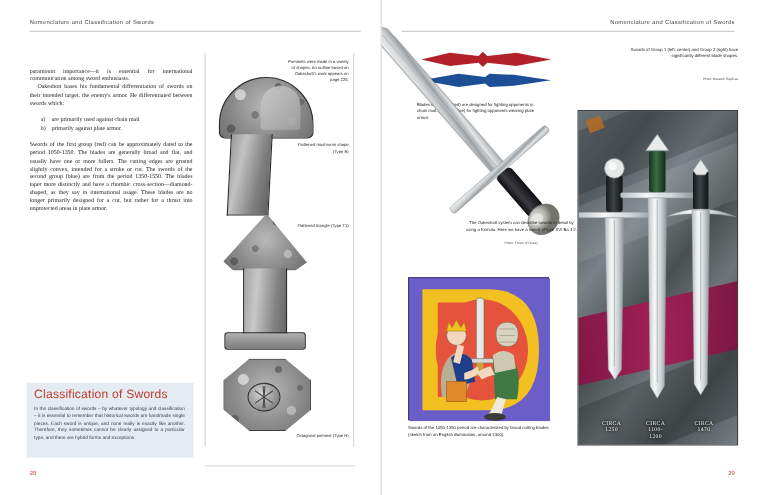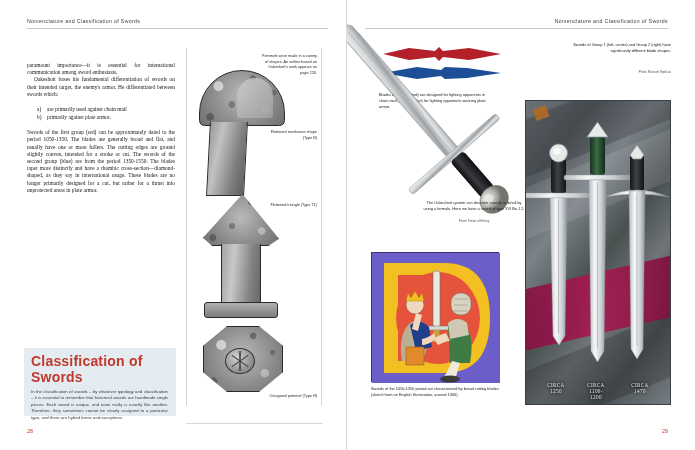--- a/index.html
+++ b/index.html
@@ -79,22 +79,22 @@
   .tintbox {
     position: absolute;
     left: 24px;
     top: 348px;
     width: 152px;
     height: 68px;
     background: #e4ecf2;
   }
   .tintbox h3 {
     font-family: "Liberation Sans", sans-serif;
-    font-weight: bold;
-    font-size: 14px;
+    font-weight: normal;
+    font-size: 11px;
     color: #c0392b;
     margin: 5px 0 4px 7px;
     letter-spacing: 0.2px;
   }
   .tintbox p {
     font-family: "Liberation Sans", sans-serif;
     font-size: 4.3px;
     line-height: 6.4px;
     color: #2d3c47;
     margin: 0 8px 0 7px;

